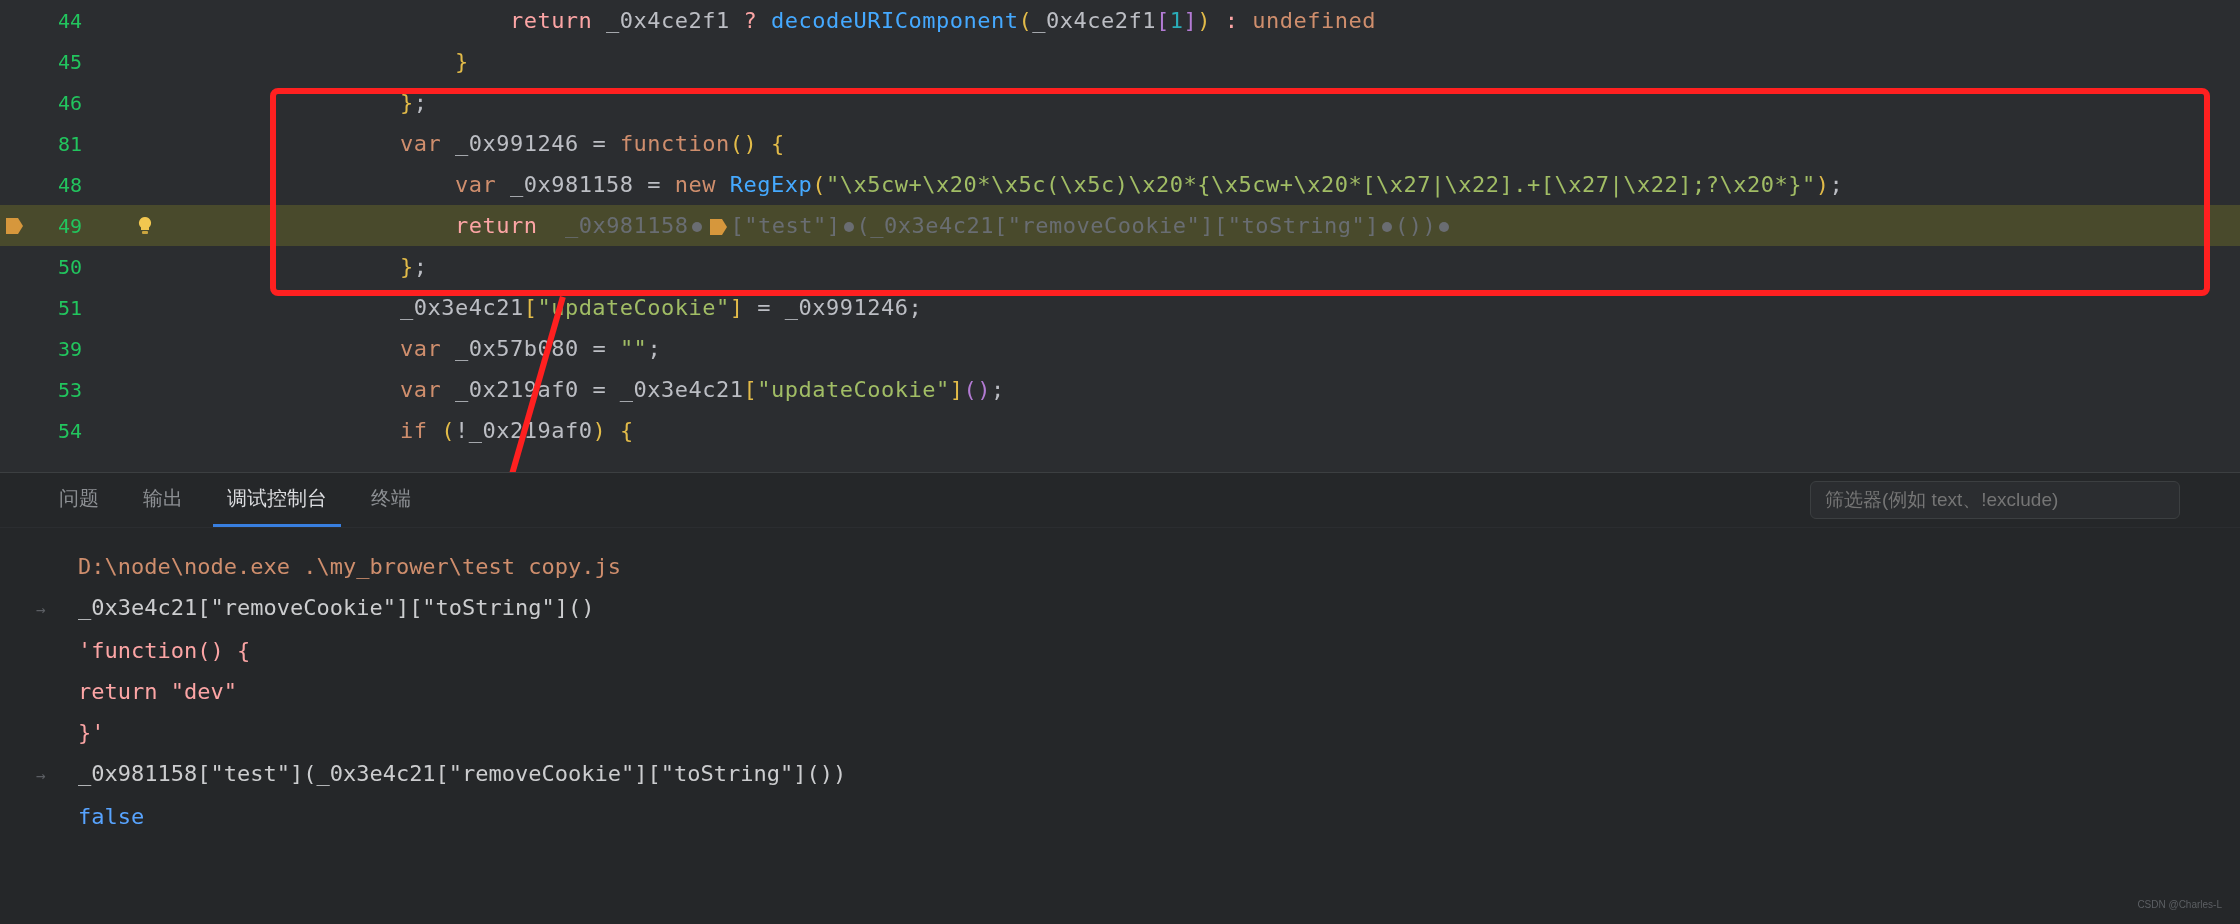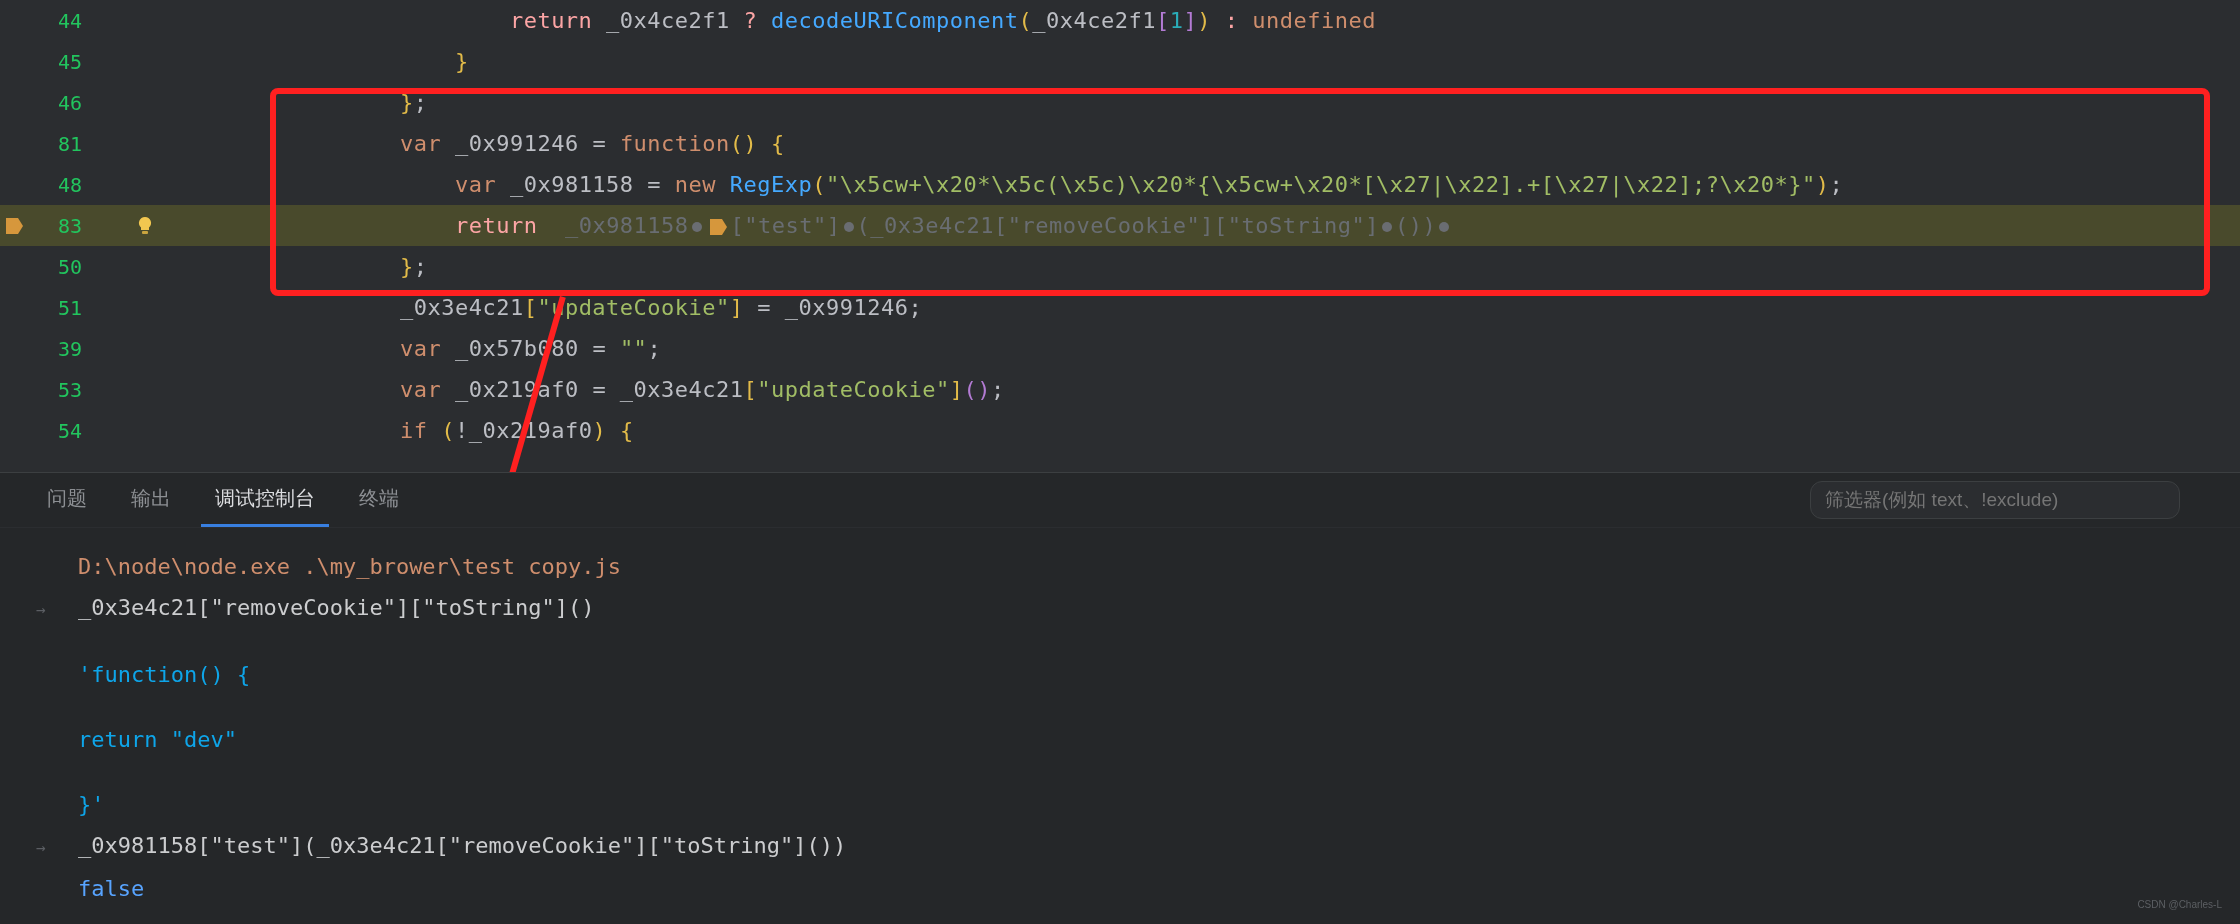--- a/index.html
+++ b/index.html
@@ -87,21 +87,21 @@
   
   .panel {
     border-top: 1px solid #3c3f41;
     background: #252729;
     height: 452px;
   }
   .tabs {
     display: flex;
     align-items: center;
     height: 55px;
-    padding-left: 33px;
+    padding-left: 45px;
     gap: 16px;
     font-family: -apple-system, "Microsoft YaHei", sans-serif;
     font-size: 20px;
     color: #8c8f93;
     border-bottom: 1px solid #2b2d30;
   }
   .tab {
     padding: 0 14px;
     height: 100%;
     display: flex;
@@ -112,21 +112,21 @@
   .tab.active { color: #dcdde0; border-bottom-color: #387fe0; }
 
   .filter-box {
     position: absolute;
     right: 60px;
     top: 481px;
     width: 370px;
     height: 38px;
     background: #2b2d30;
     border: 1px solid #3c3f41;
-    border-radius: 12px;
+    border-radius: 6px;
     color: #6a6d72;
     font-family: -apple-system, "Microsoft YaHei", sans-serif;
     font-size: 19px;
     padding: 6px 14px;
     outline: none;
   }
 
   .console-body {
     padding: 18px 5px 0 28px;
     font-size: 22px;
@@ -136,21 +136,21 @@
   .carrow {
     width: 50px;
     display: inline-flex;
     justify-content: flex-start;
     padding-left: 8px;
     color: #5b5e63;
     font-size: 16px;
   }
   .cpath  { color: #cf8e6d; }
   .ctext  { color: #cccdcf; }
-  .cquote { color: #0ea5e9; margin-top: 24px; }
+  .cquote { color: #fca5a5; }
   .cfalse { color: #58a4ff; }
 
   .watermark {
     position: absolute;
     right: 18px;
     bottom: 14px;
     font-size: 10px;
     color: #5c5f63;
     font-family: sans-serif;
   }
@@ -196,21 +196,21 @@
         <div class="code">                    <span class="kw">var</span><span> _0x981158 </span><span>= </span><span class="kw">new</span><span> </span><span class="fn">RegExp</span><span class="par">(</span><span class="str">"\x5cw+\x20*\x5c(\x5c)\x20*{\x5cw+\x20*[\x27|\x22].+[\x27|\x22];?\x20*}"</span><span class="par">)</span><span>;</span></div>
       </div>
       <div class="editor-row hl">
         <div class="gutter-bp">
           <span class="bp-icon">
             <svg width="22" height="22" viewBox="0 0 22 22">
               <polygon points="3,3 15,3 20,11 15,19 3,19" fill="#d6973c"></polygon>
             </svg>
           </span>
         </div>
-        <div class="gutter-ln">83</div>
+        <div class="gutter-ln">49</div>
         <div class="gutter-bulb">
           <span class="bulb-icon">
             <svg width="22" height="22" viewBox="0 0 22 22">
               <path d="M11 2a6 6 0 0 0-4 10.5V15h8v-2.5A6 6 0 0 0 11 2z" fill="#f2c750"></path>
               <rect x="8" y="16" width="6" height="3" rx="1" fill="#c9a43f"></rect>
             </svg>
           </span>
         </div>
         <div class="code">                    <span class="ret">return</span><span>  </span><span class="mutg">_0x981158</span><span class="dot-grey"></span><span class="inline-bp"><svg width="22" height="22" viewBox="0 0 22 22">
               <polygon points="3,3 15,3 20,11 15,19 3,19" fill="#d6973c"></polygon>

